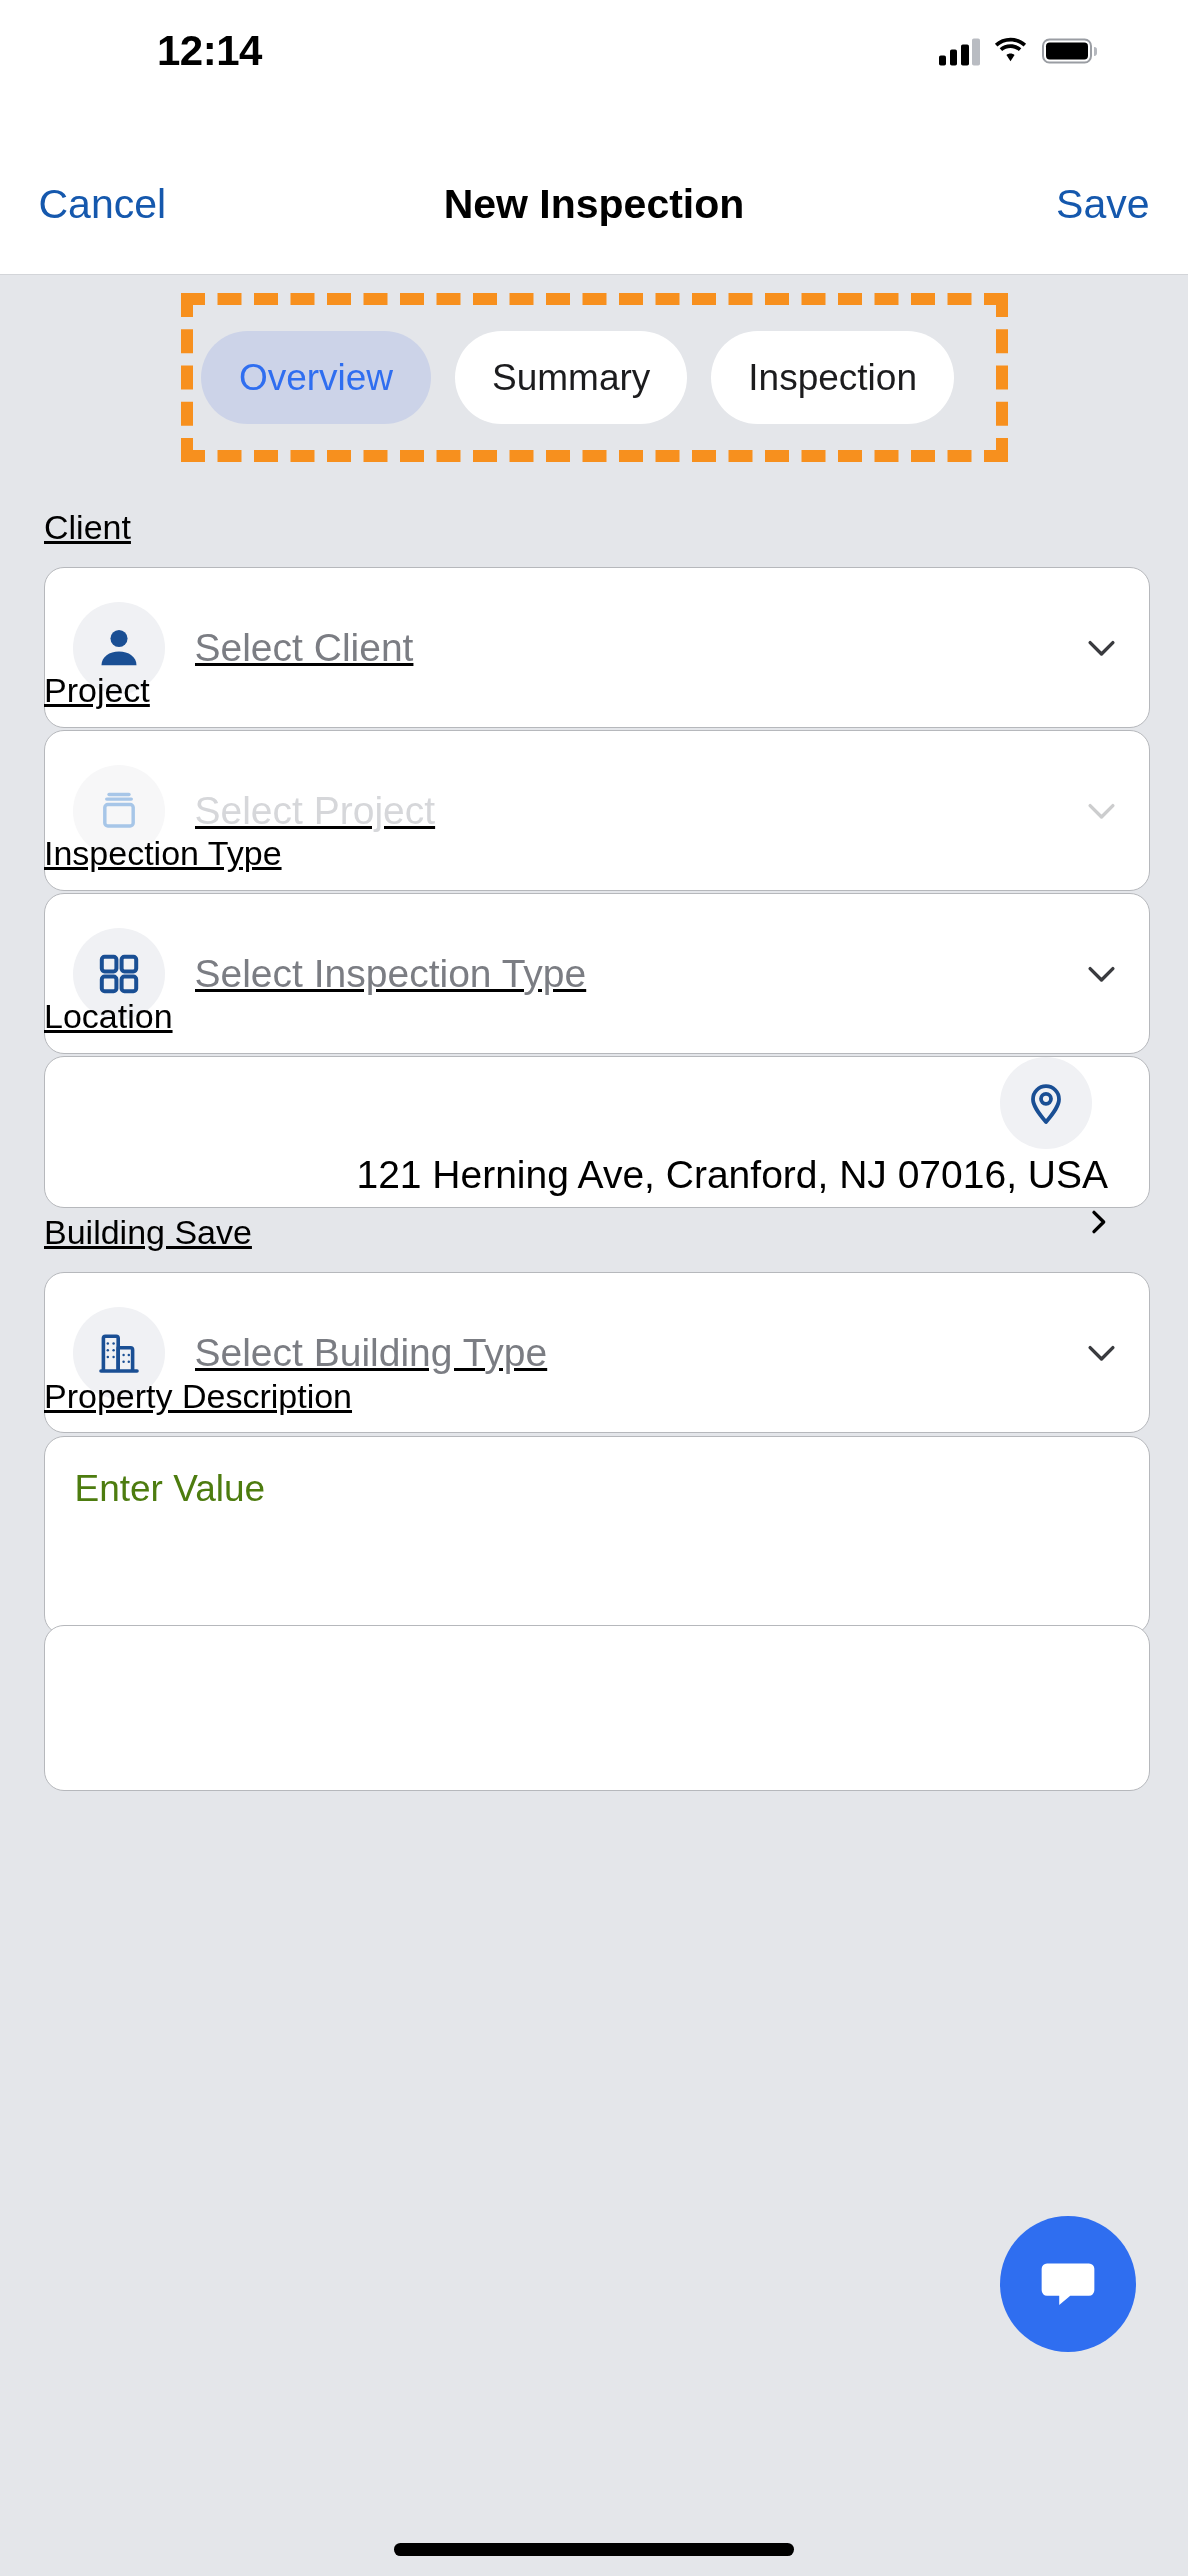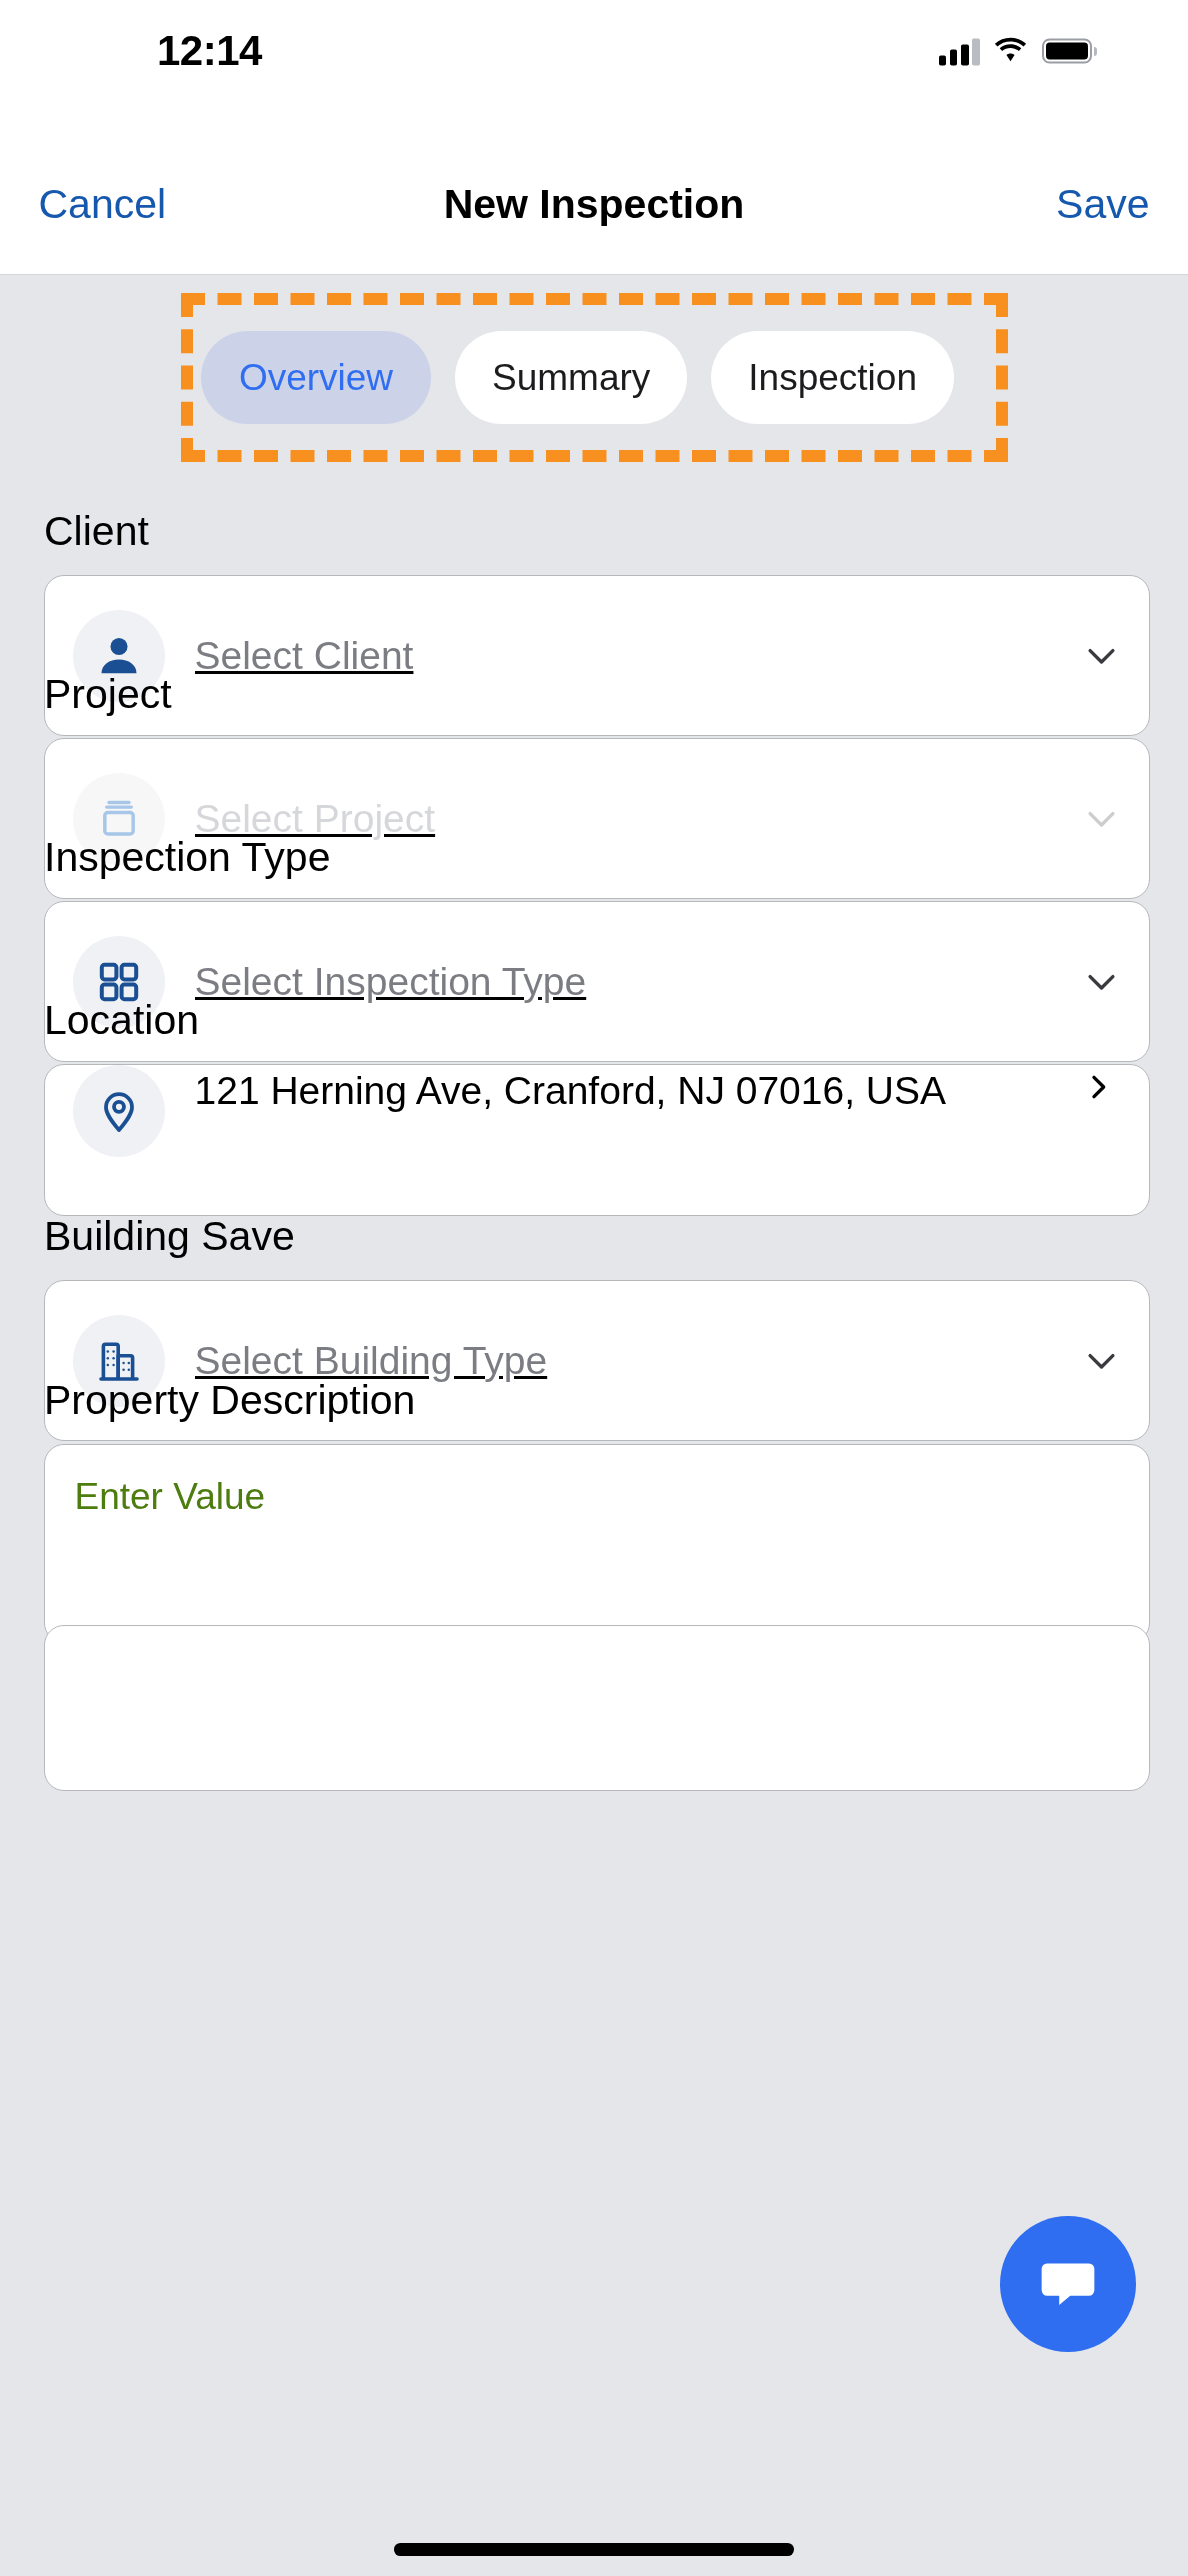--- a/index.html
+++ b/index.html
@@ -162,39 +162,40 @@
   }
   .tab.active {
     background: #ccd3e8;
     color: #2f6ef0;
   }
 
   
   .field-group { position: absolute; left: 44px; width: 1106px; }
 
   .field-label {
-    font-size: 41px;
+    font-size: 34px;
     color: #000;
     margin-bottom: 20px;
     display: block;
+    text-decoration: underline;
   }
 
   .field-box {
     position: relative;
     width: 1106px;
     background: #ffffff;
     border: 1.8px solid #b6b8bc;
     border-radius: 20px;
     display: flex;
     align-items: center;
     padding: 0 28px;
     cursor: pointer;
   }
   .field-box.h-select { height: 161px; text-decoration: underline; }
-  .field-box.h-location { height: 152px; align-items: flex-start; }
+  .field-box.h-location { height: 152px; align-items: flex-end; flex-direction: column; }
   .field-box.disabled { cursor: default; }
 
   .icon-circle {
     flex: 0 0 auto;
     width: 92px; height: 92px;
     border-radius: 50%;
     background: #f0f1f4;
     display: flex;
     align-items: center;
     justify-content: center;

